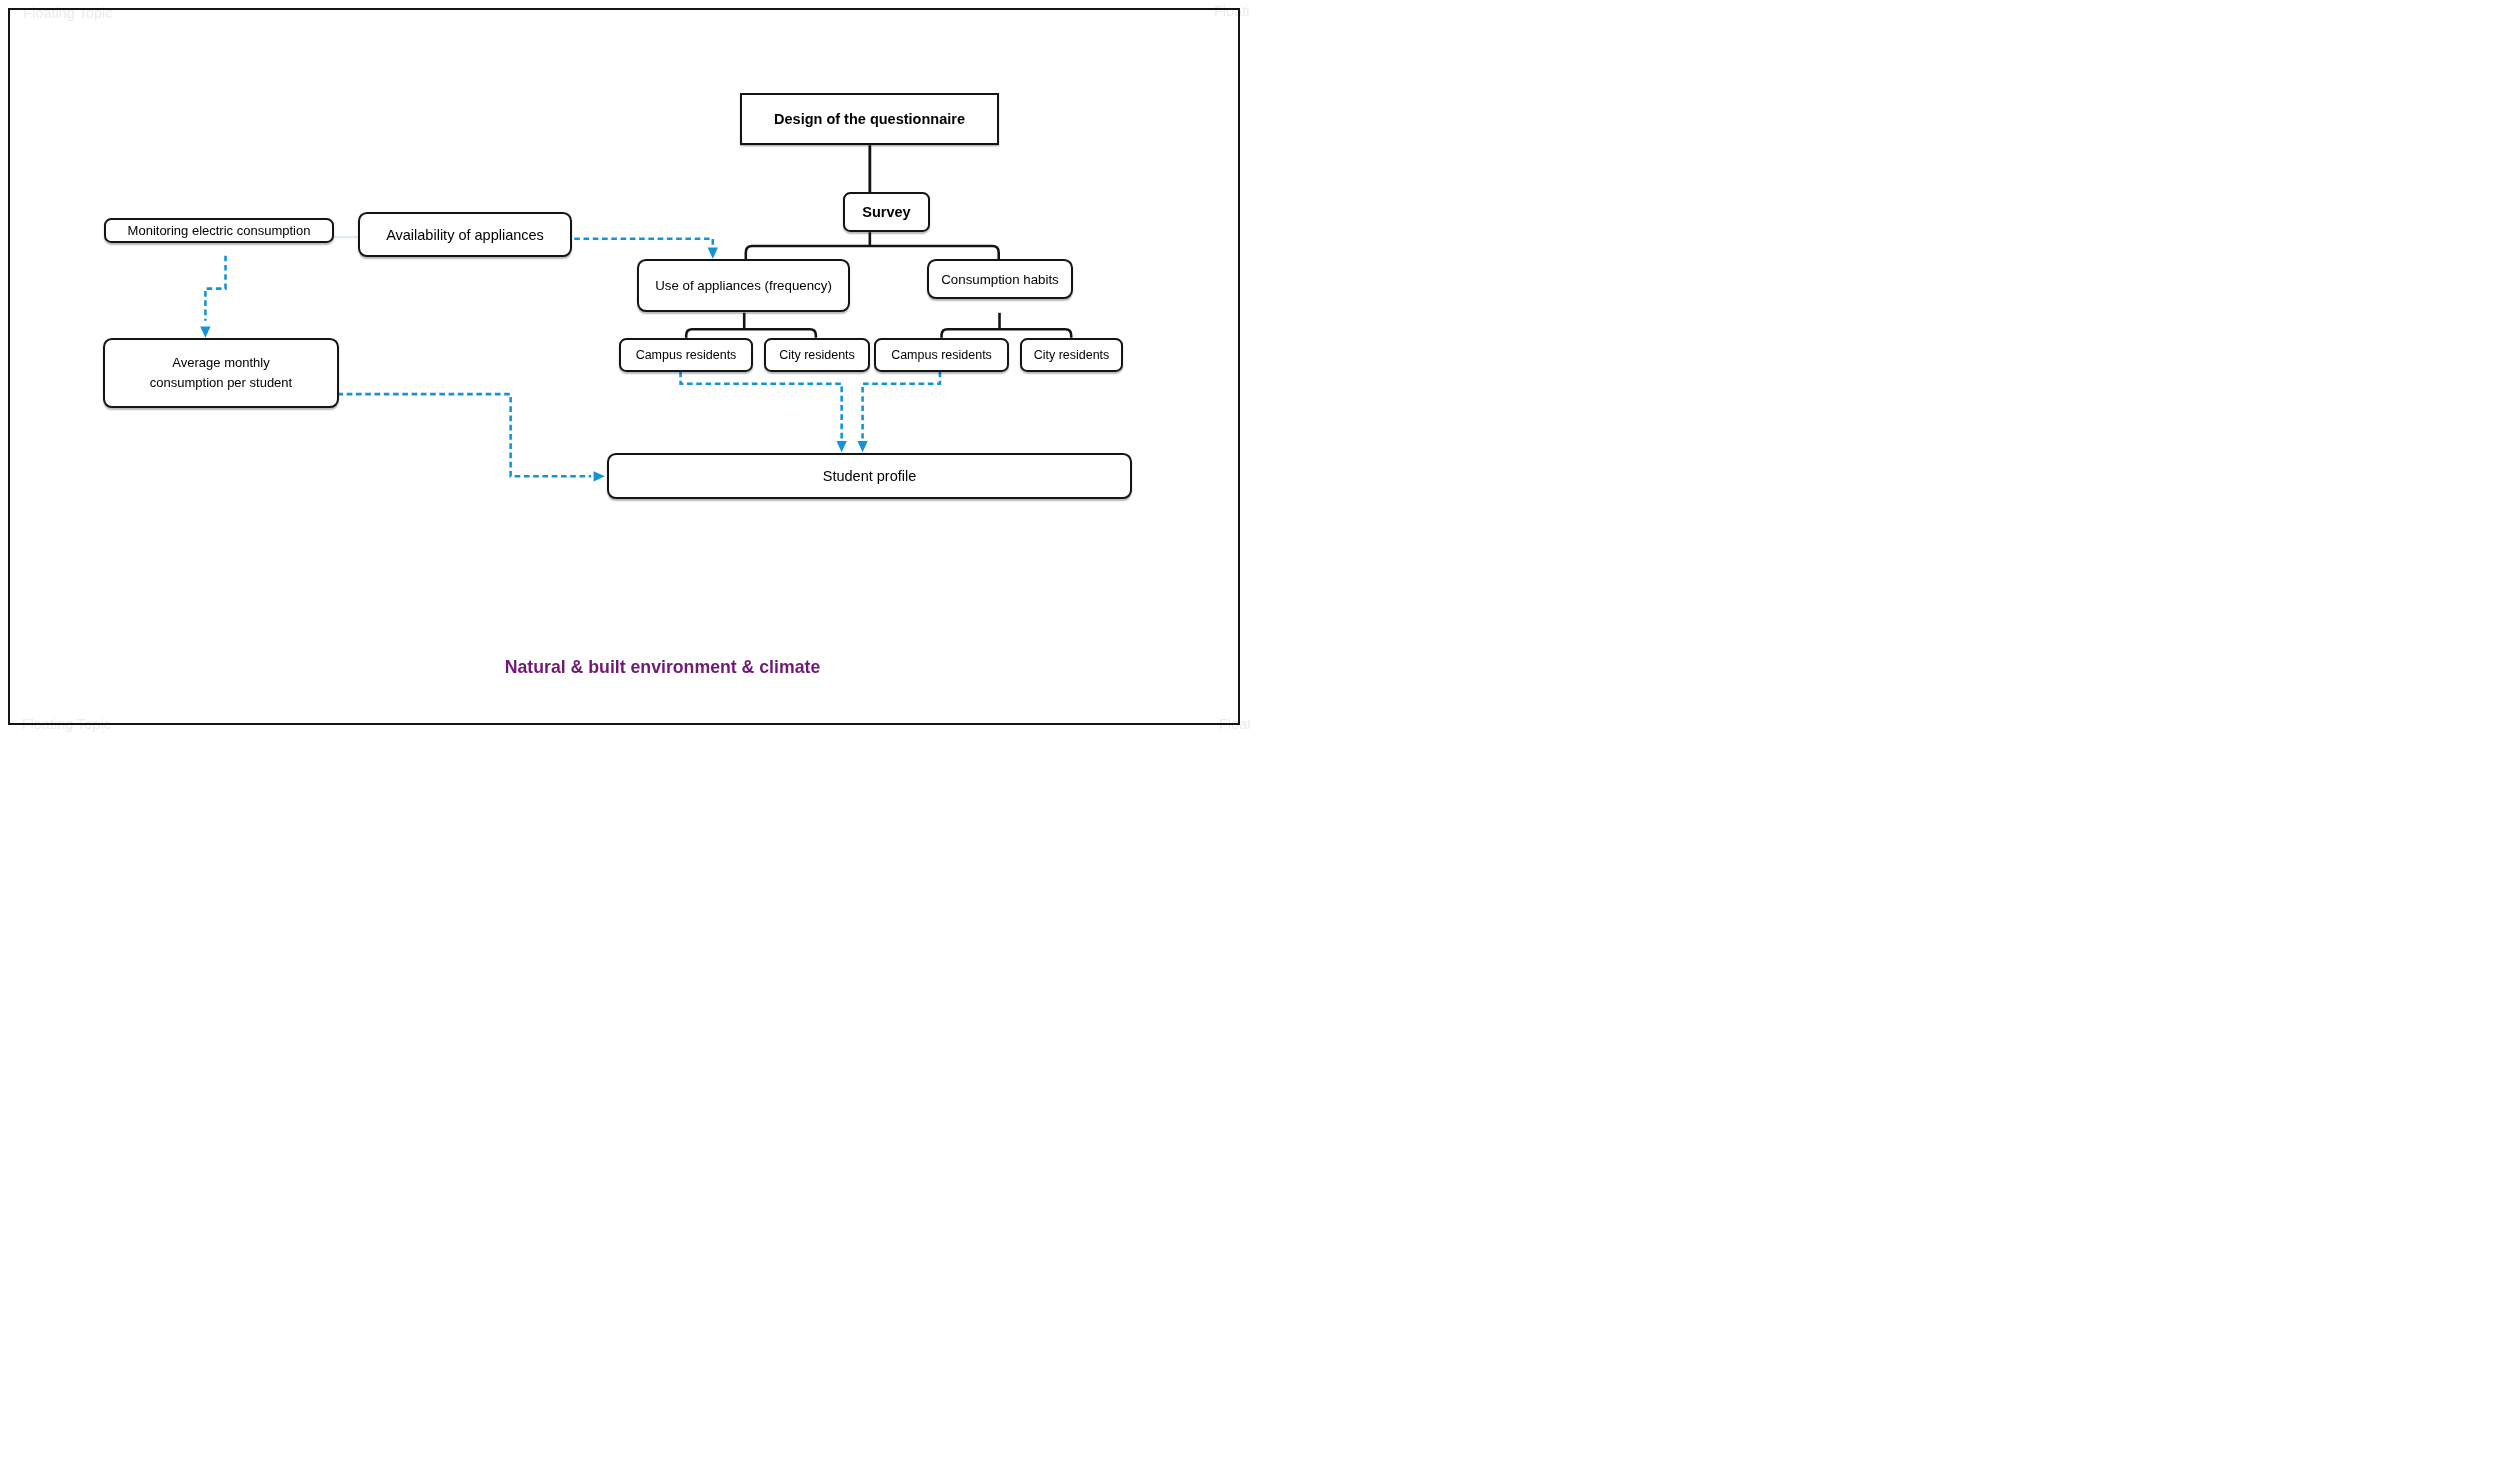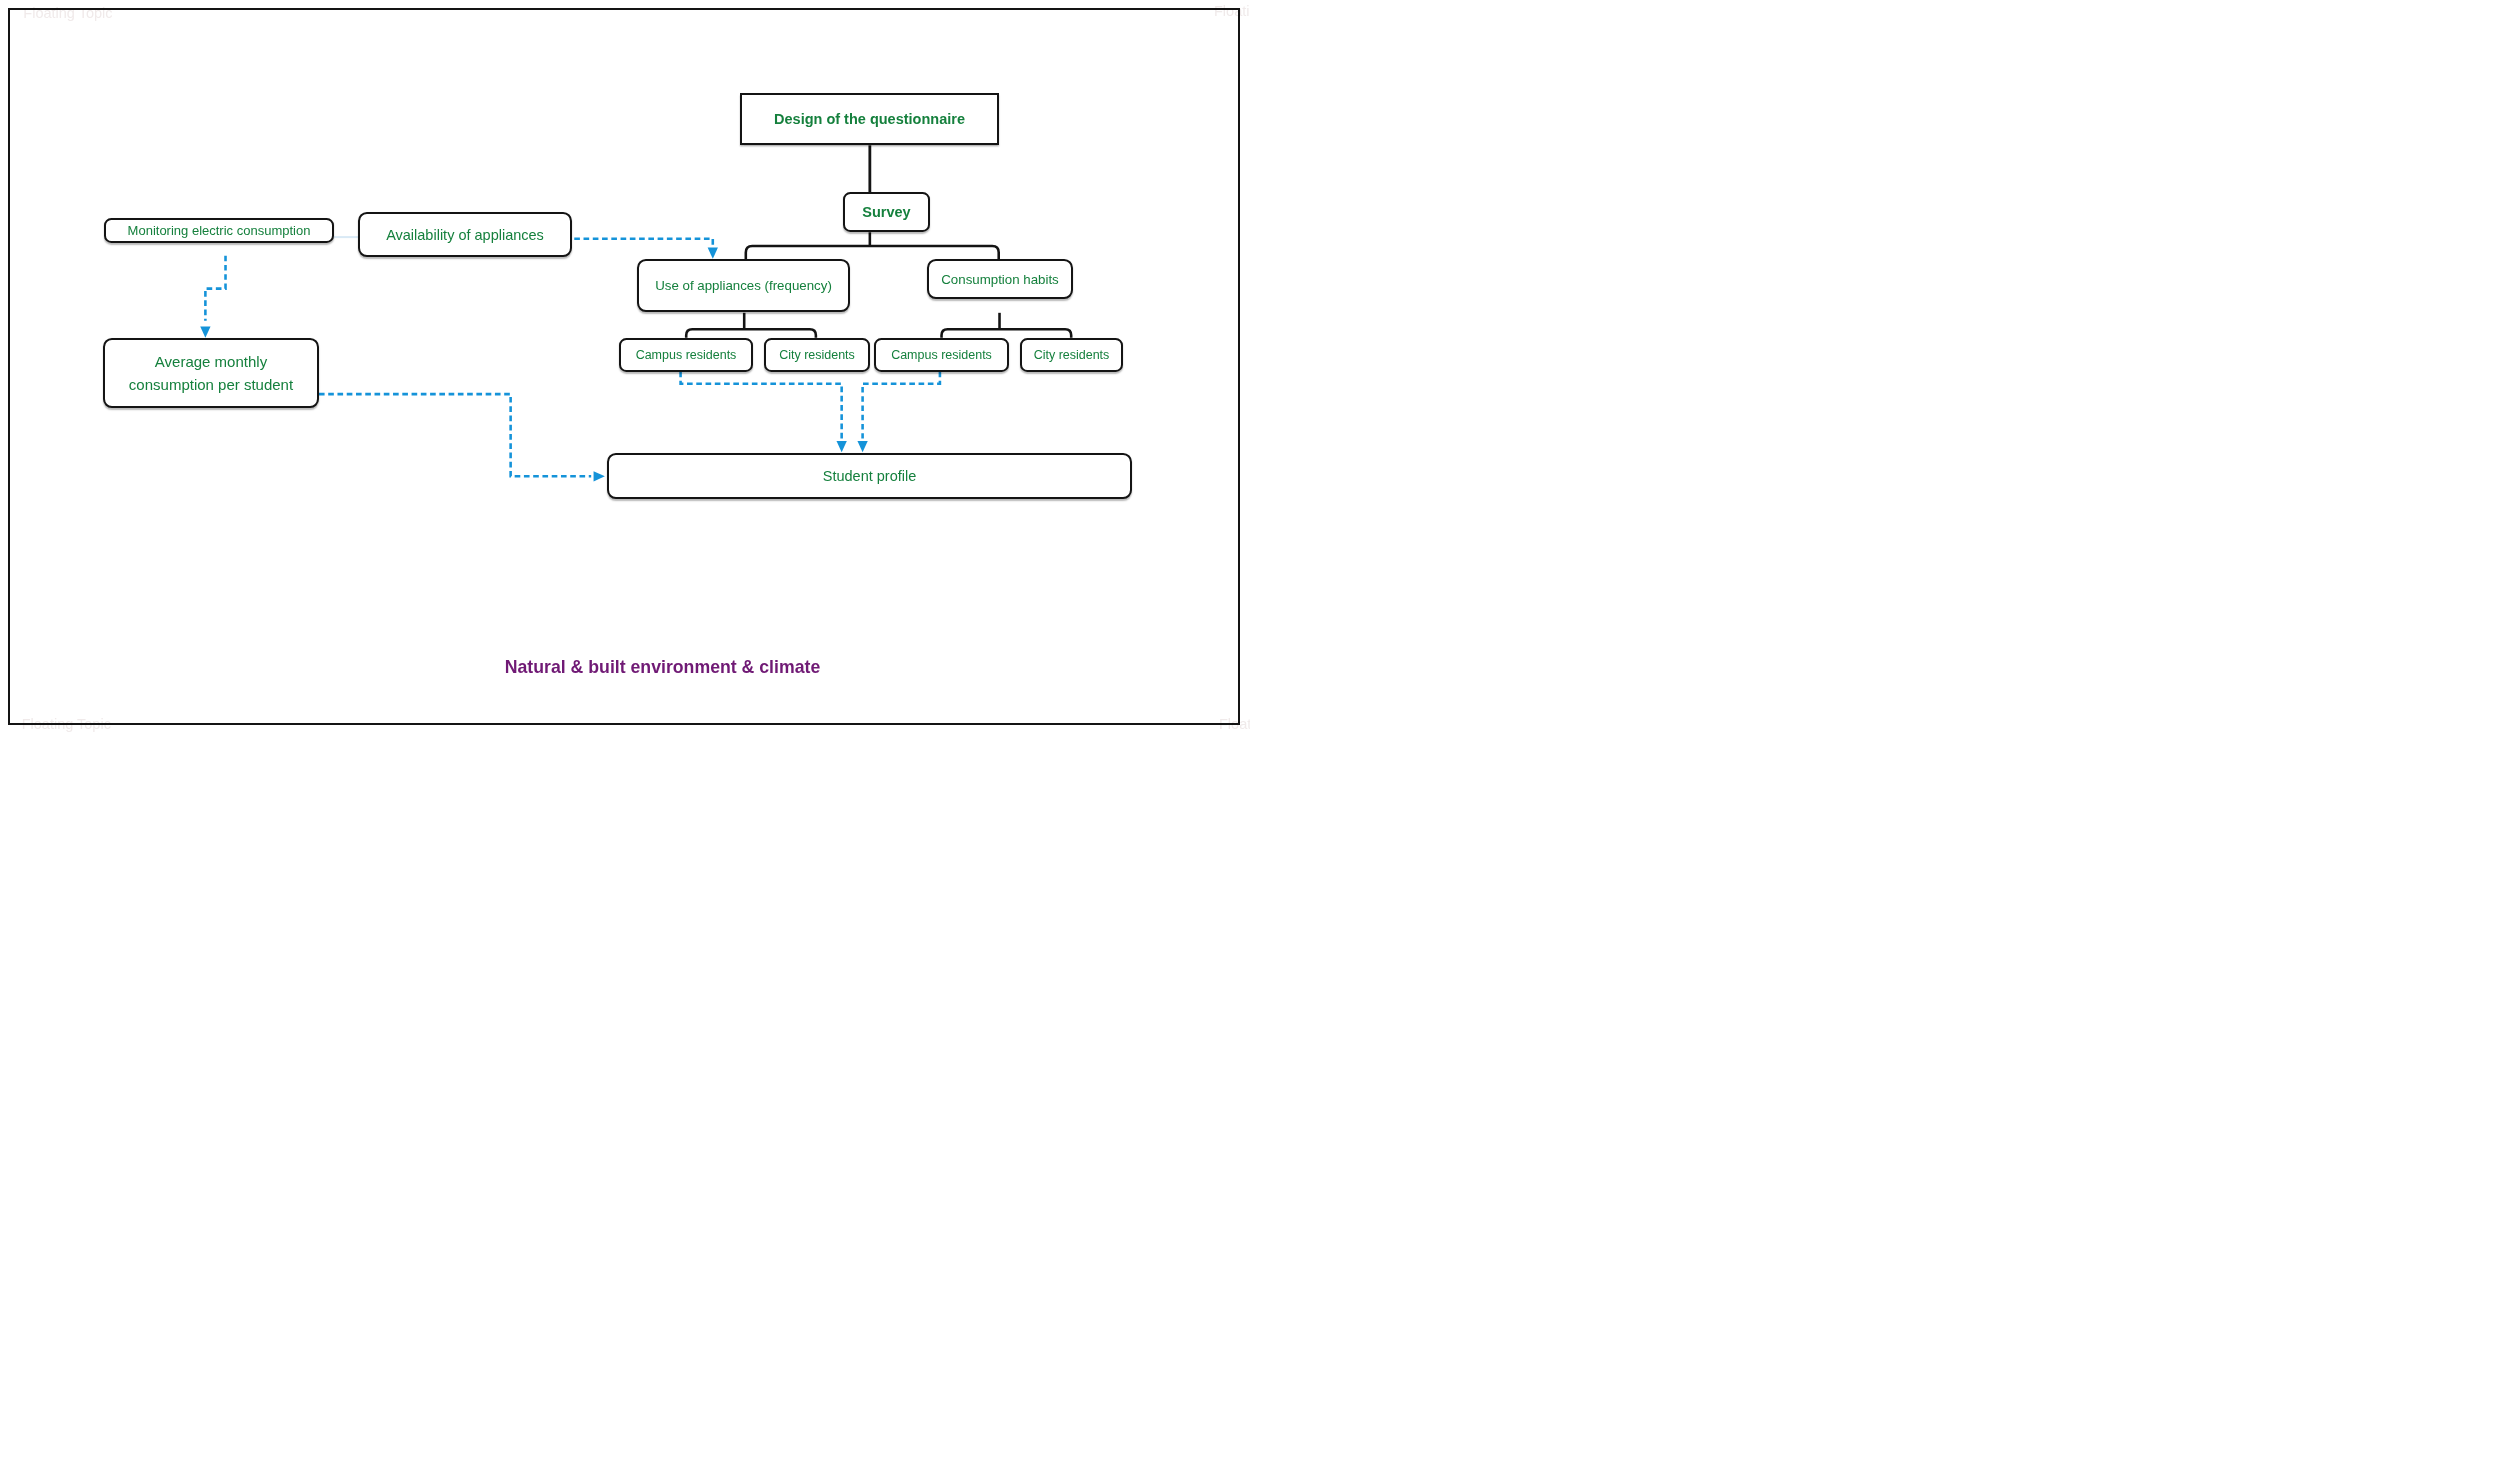--- a/index.html
+++ b/index.html
@@ -4,36 +4,36 @@
 <style>
   html,body{margin:0;padding:0;background:#ffffff;}
   .canvas{position:relative;width:1250px;height:740px;background:#ffffff;overflow:hidden;
           font-family:"Liberation Sans","DejaVu Sans",sans-serif;}
   .frame{position:absolute;left:8px;top:8px;width:1232px;height:717px;
          border:2.4px solid #141414;box-sizing:border-box;z-index:2;pointer-events:none;}
   .watermark{position:absolute;color:#f0eaea;font-size:14.5px;white-space:nowrap;z-index:1;margin-left:12px;}
   .edges{position:absolute;left:0;top:0;z-index:3;}
   .node{position:absolute;background:#ffffff;border:2px solid #141414;border-radius:8px;
         display:flex;align-items:center;justify-content:center;text-align:center;
-        color:#15803d;box-sizing:border-box;z-index:4;
+        color:#000000;box-sizing:border-box;z-index:4;
         box-shadow:0 1.6px 1.6px rgba(0,0,0,0.28);}
   .node .lbl{padding:0 4.8px;}
   #n-design{left:740px;top:93px;width:259px;height:52px;border-width:2.8px;border-radius:0;
             font-weight:bold;font-size:14.5px;}
   #n-survey{left:827px;top:192px;width:87px;height:40px;font-weight:bold;font-size:14.5px;border-radius:7.3px;margin-left:16px;}
   #n-uoa{left:637px;top:259px;width:213px;height:53px;font-size:13.3px;border-width:2.4px;border-radius:8.9px;}
   #n-ch{left:927px;top:259px;width:146px;height:40px;font-size:13.3px;border-width:2.4px;border-radius:8.9px;}
   #n-campus1{left:619px;top:338px;width:134px;height:34px;font-size:12.5px;border-radius:7.3px;}
   #n-city1{left:764px;top:338px;width:106px;height:34px;font-size:12.5px;border-radius:7.3px;}
   #n-campus2{left:874px;top:338px;width:135px;height:34px;font-size:12.5px;border-radius:7.3px;}
   #n-city2{left:1020px;top:338px;width:103px;height:34px;font-size:12.5px;border-radius:7.3px;}
   #n-student{left:607px;top:453px;width:525px;height:46px;font-size:14.5px;border-width:2.4px;border-radius:8.9px;}
   #n-monitoring{left:104px;top:218px;width:230px;height:25px;font-size:13px;border-width:2.4px;border-radius:7.3px;}
   #n-availability{left:358px;top:212px;width:214px;height:45px;font-size:14.5px;border-width:2.8px;border-radius:8.9px;}
-  #n-average{left:103px;top:338px;width:216px;height:70px;font-size:15px;border-width:2.8px;
+  #n-average{left:103px;top:338px;width:236px;height:70px;font-size:13px;border-width:2.8px;
              border-radius:8.9px;line-height:1.55;}
   .caption{position:absolute;left:419px;top:657px;width:487px;text-align:center;
            font-weight:bold;font-size:17.7px;color:#701a75;z-index:4;}
 </style>
 </head>
 <body>
 
 <div class="canvas">
 
   <span class="watermark" style="left:11.3px;top:4.8px;">Floating Topic</span>

